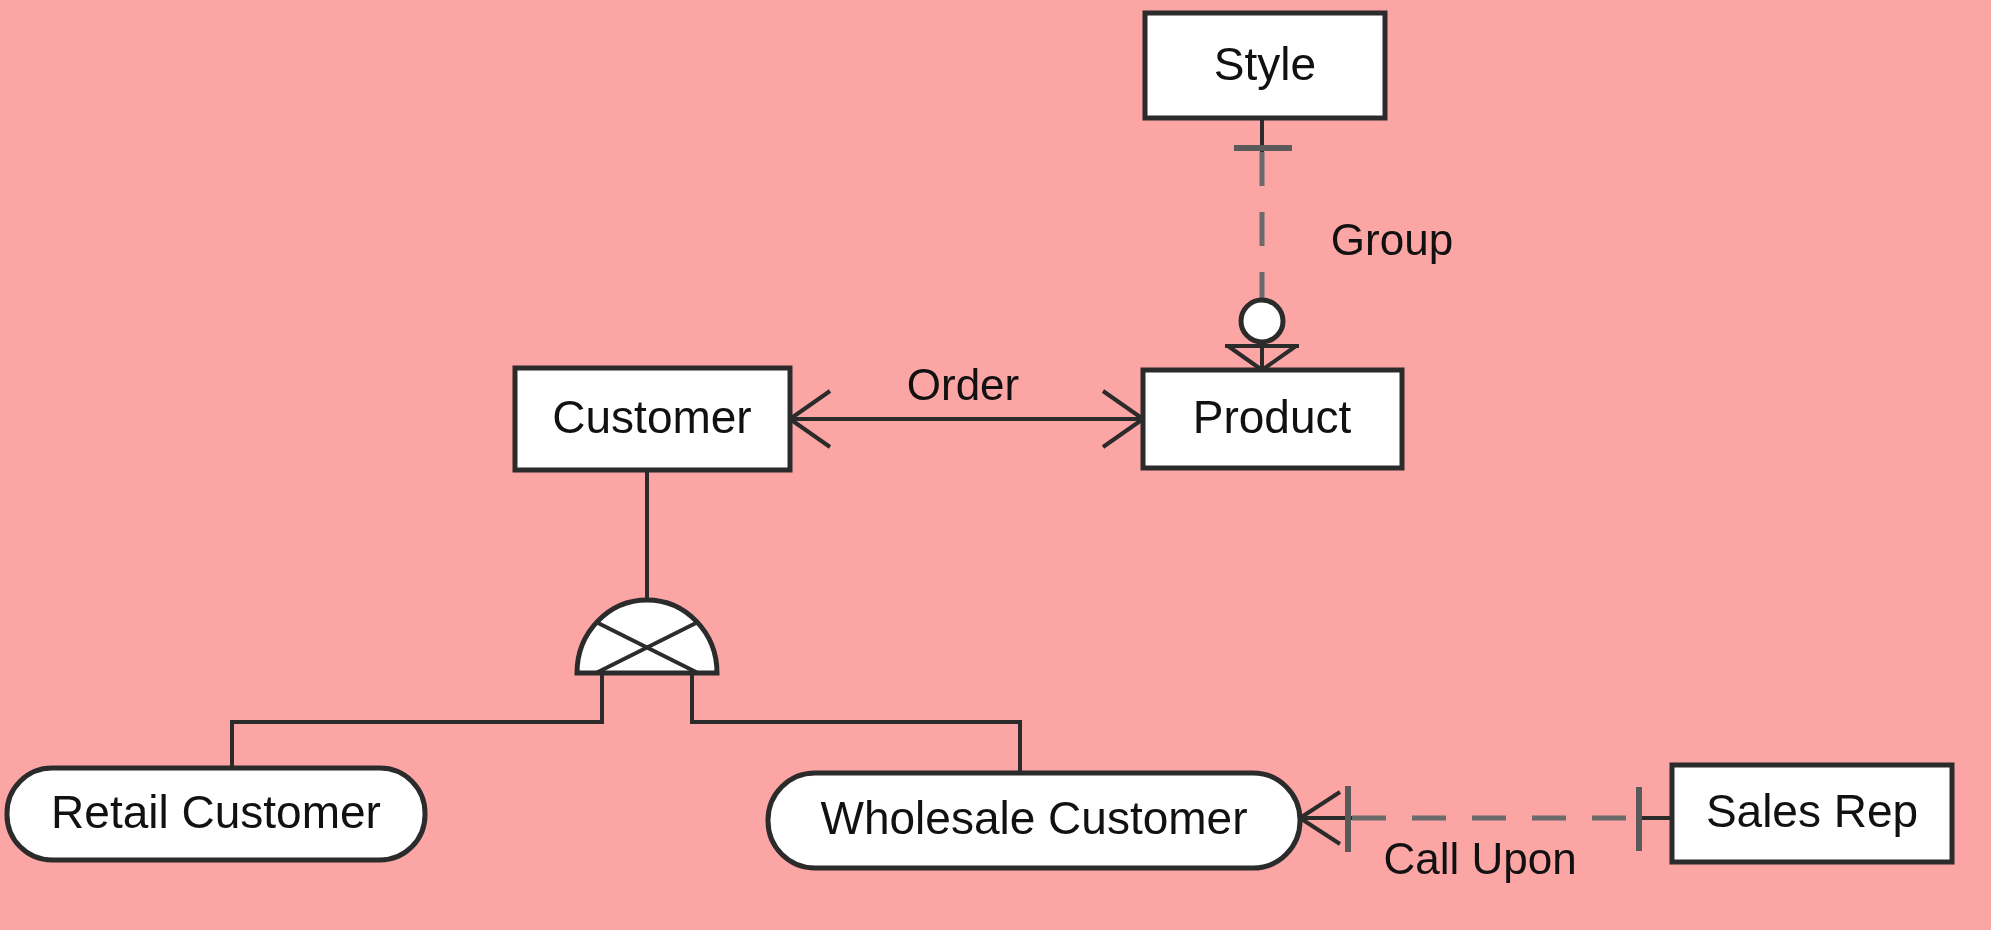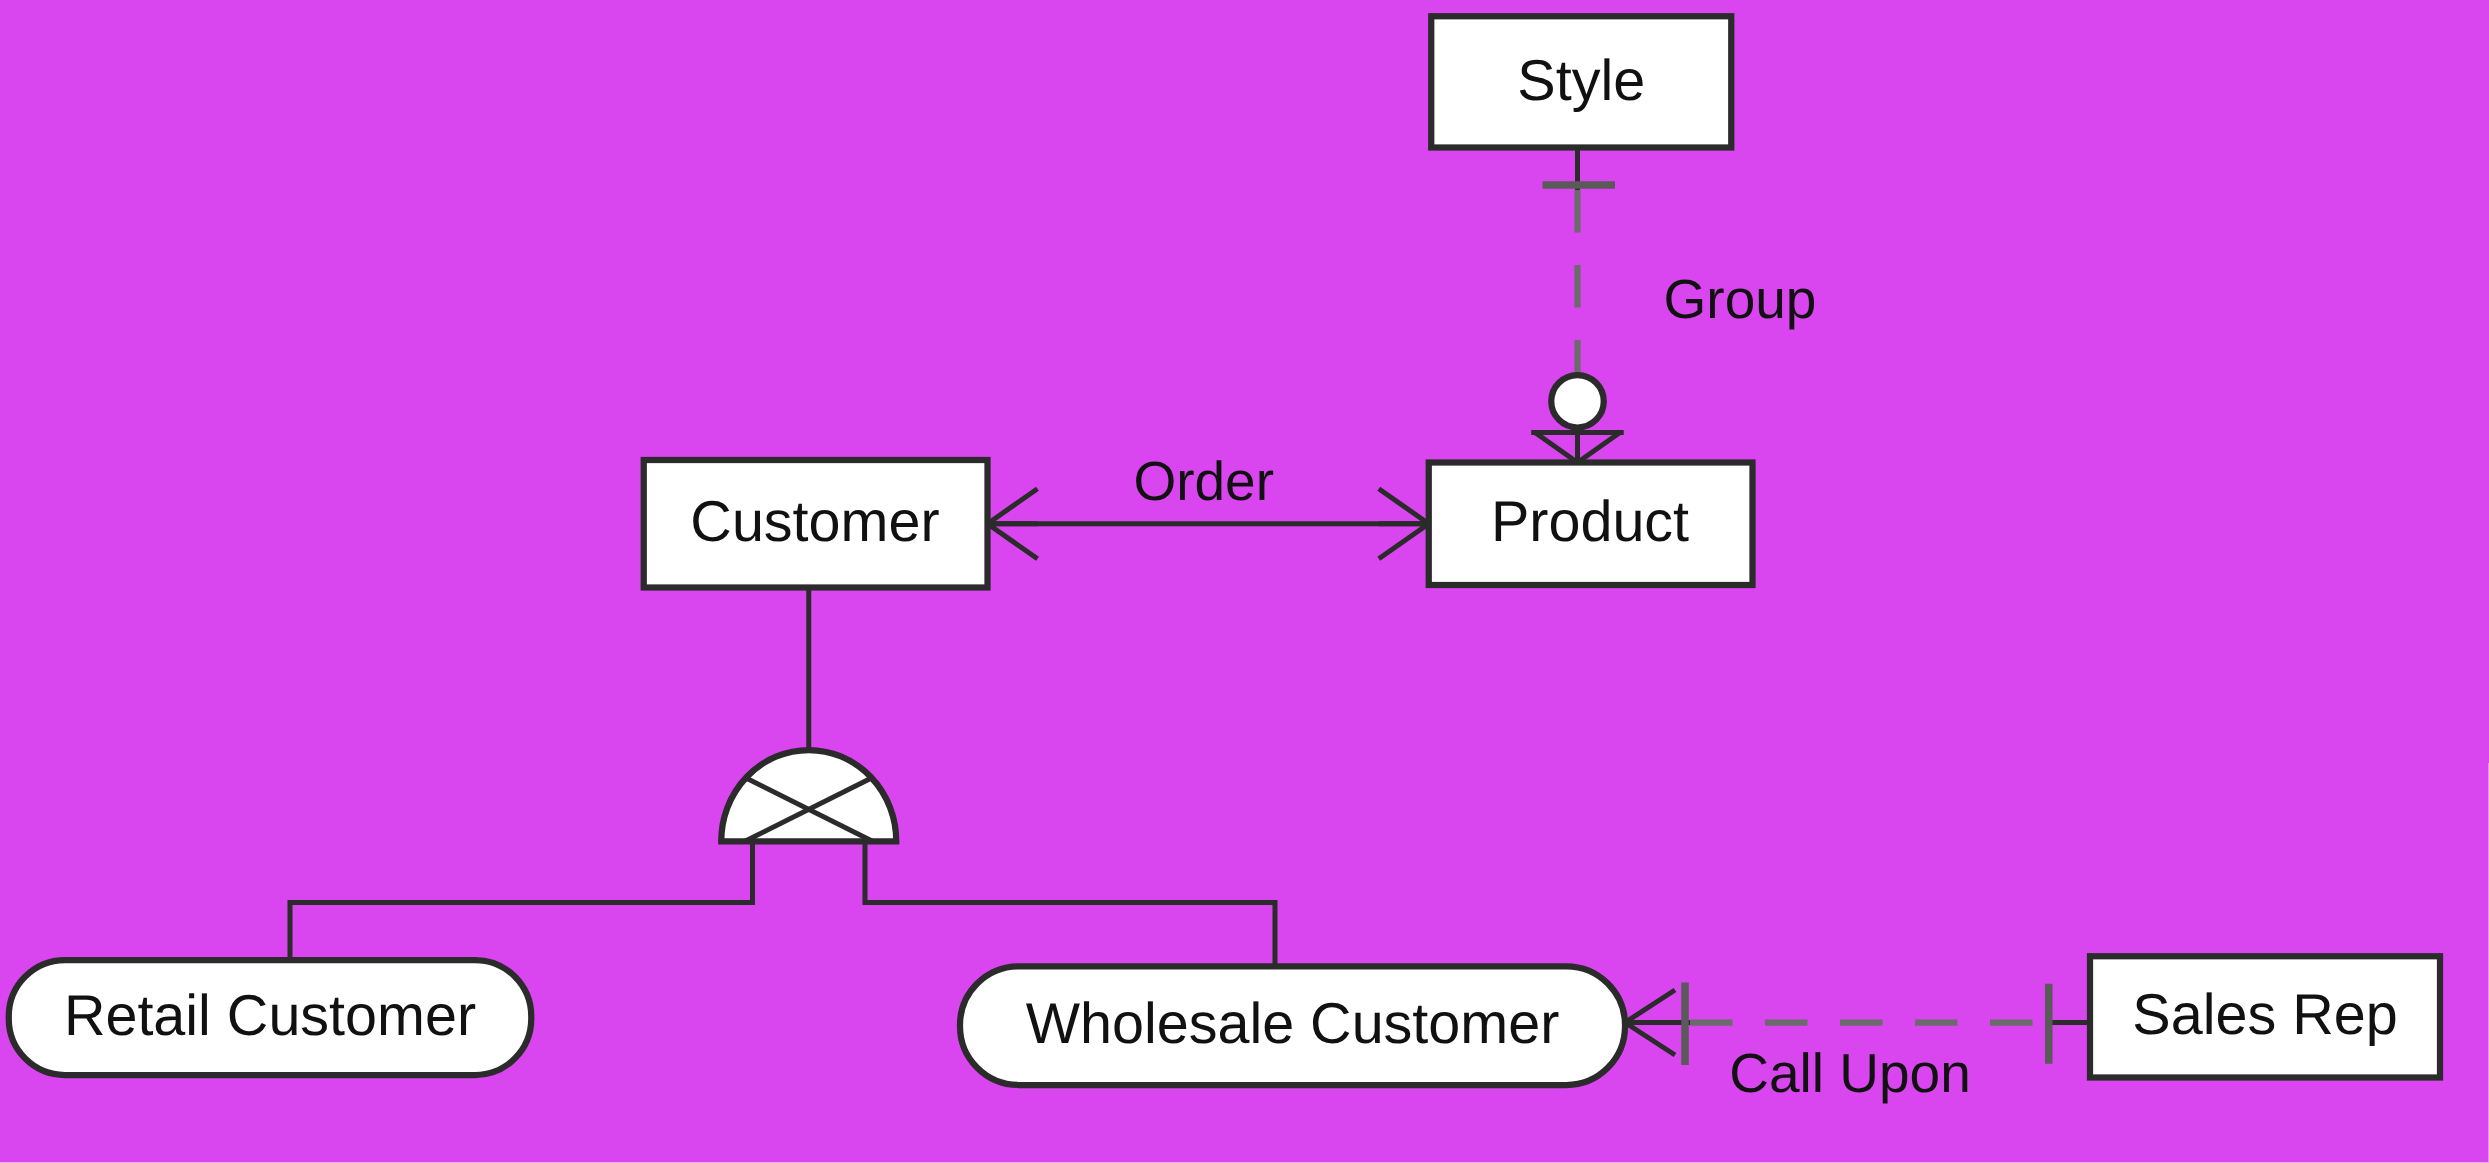--- a/index.html
+++ b/index.html
@@ -8,21 +8,21 @@
     padding: 0;
     background: #ffffff;
   }
   body {
     font-family: "Liberation Sans", sans-serif;
   }
   #canvas {
     position: relative;
     width: 1991px;
     height: 930px;
-    background: #d946ef;
+    background: #fca5a5;
     overflow: hidden;
   }
   #diagram-svg {
     position: absolute;
     left: 0;
     top: 0;
     width: 1991px;
     height: 930px;
   }
   .entity-box-text,

